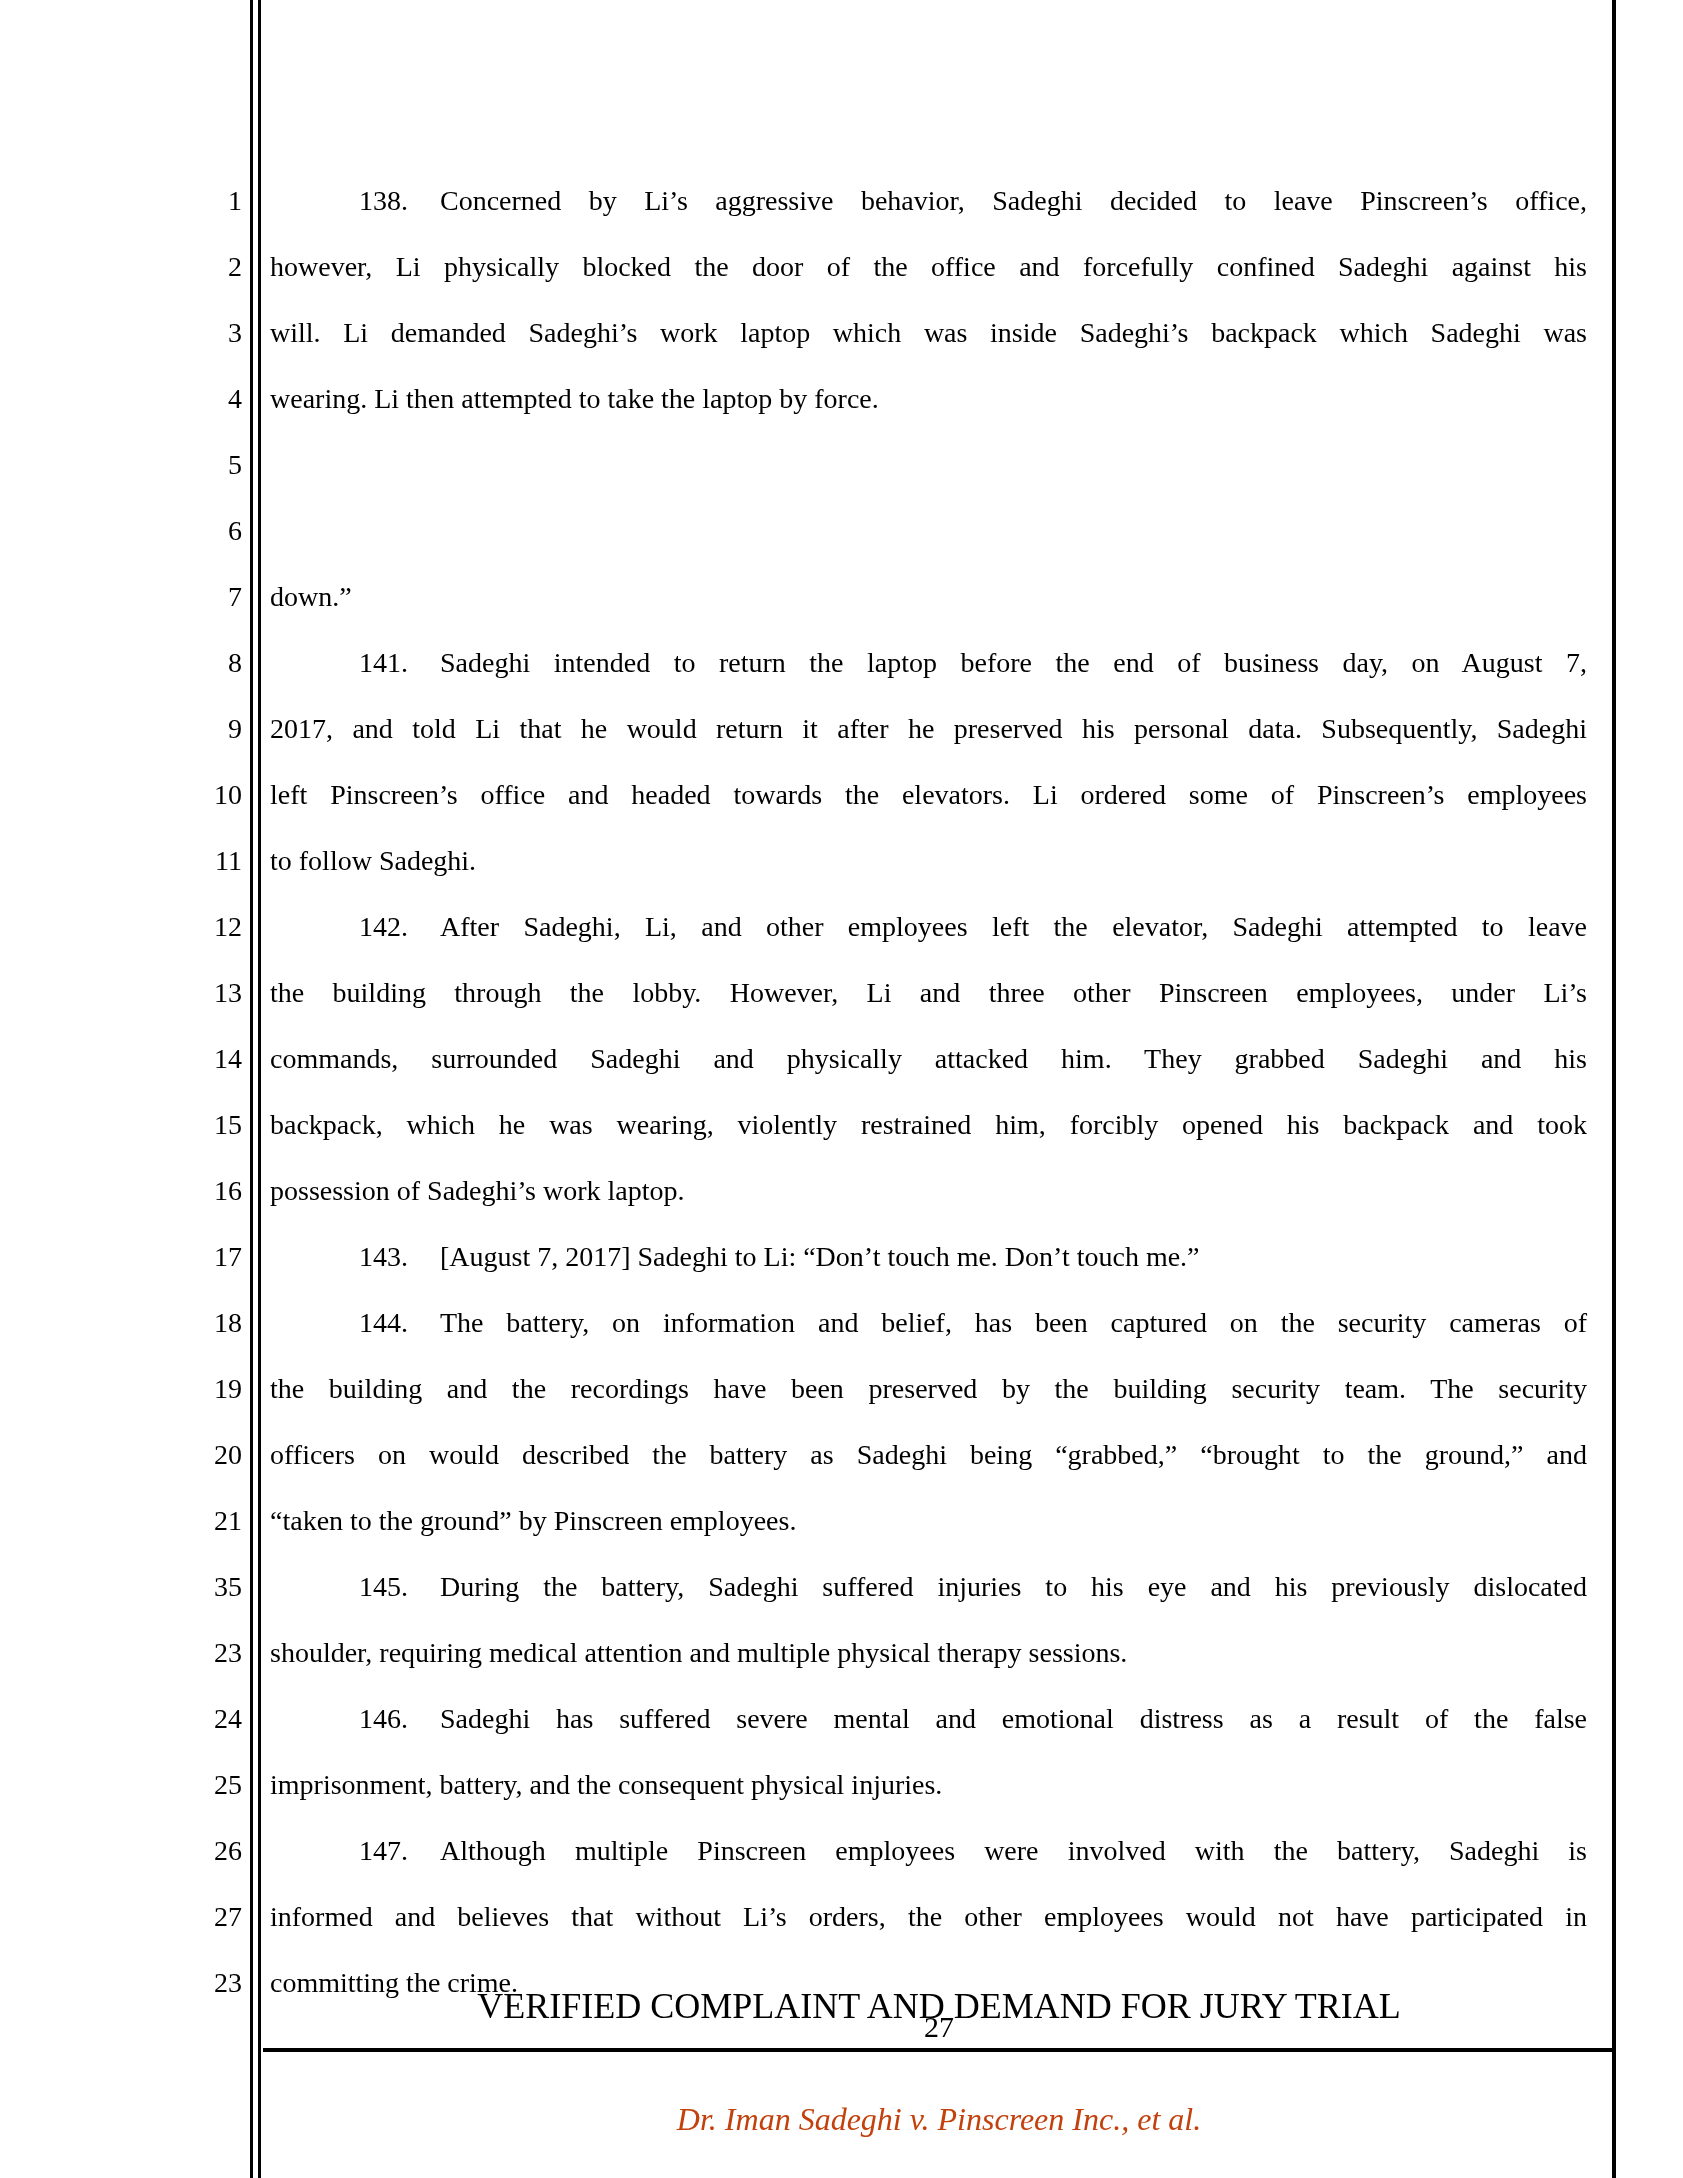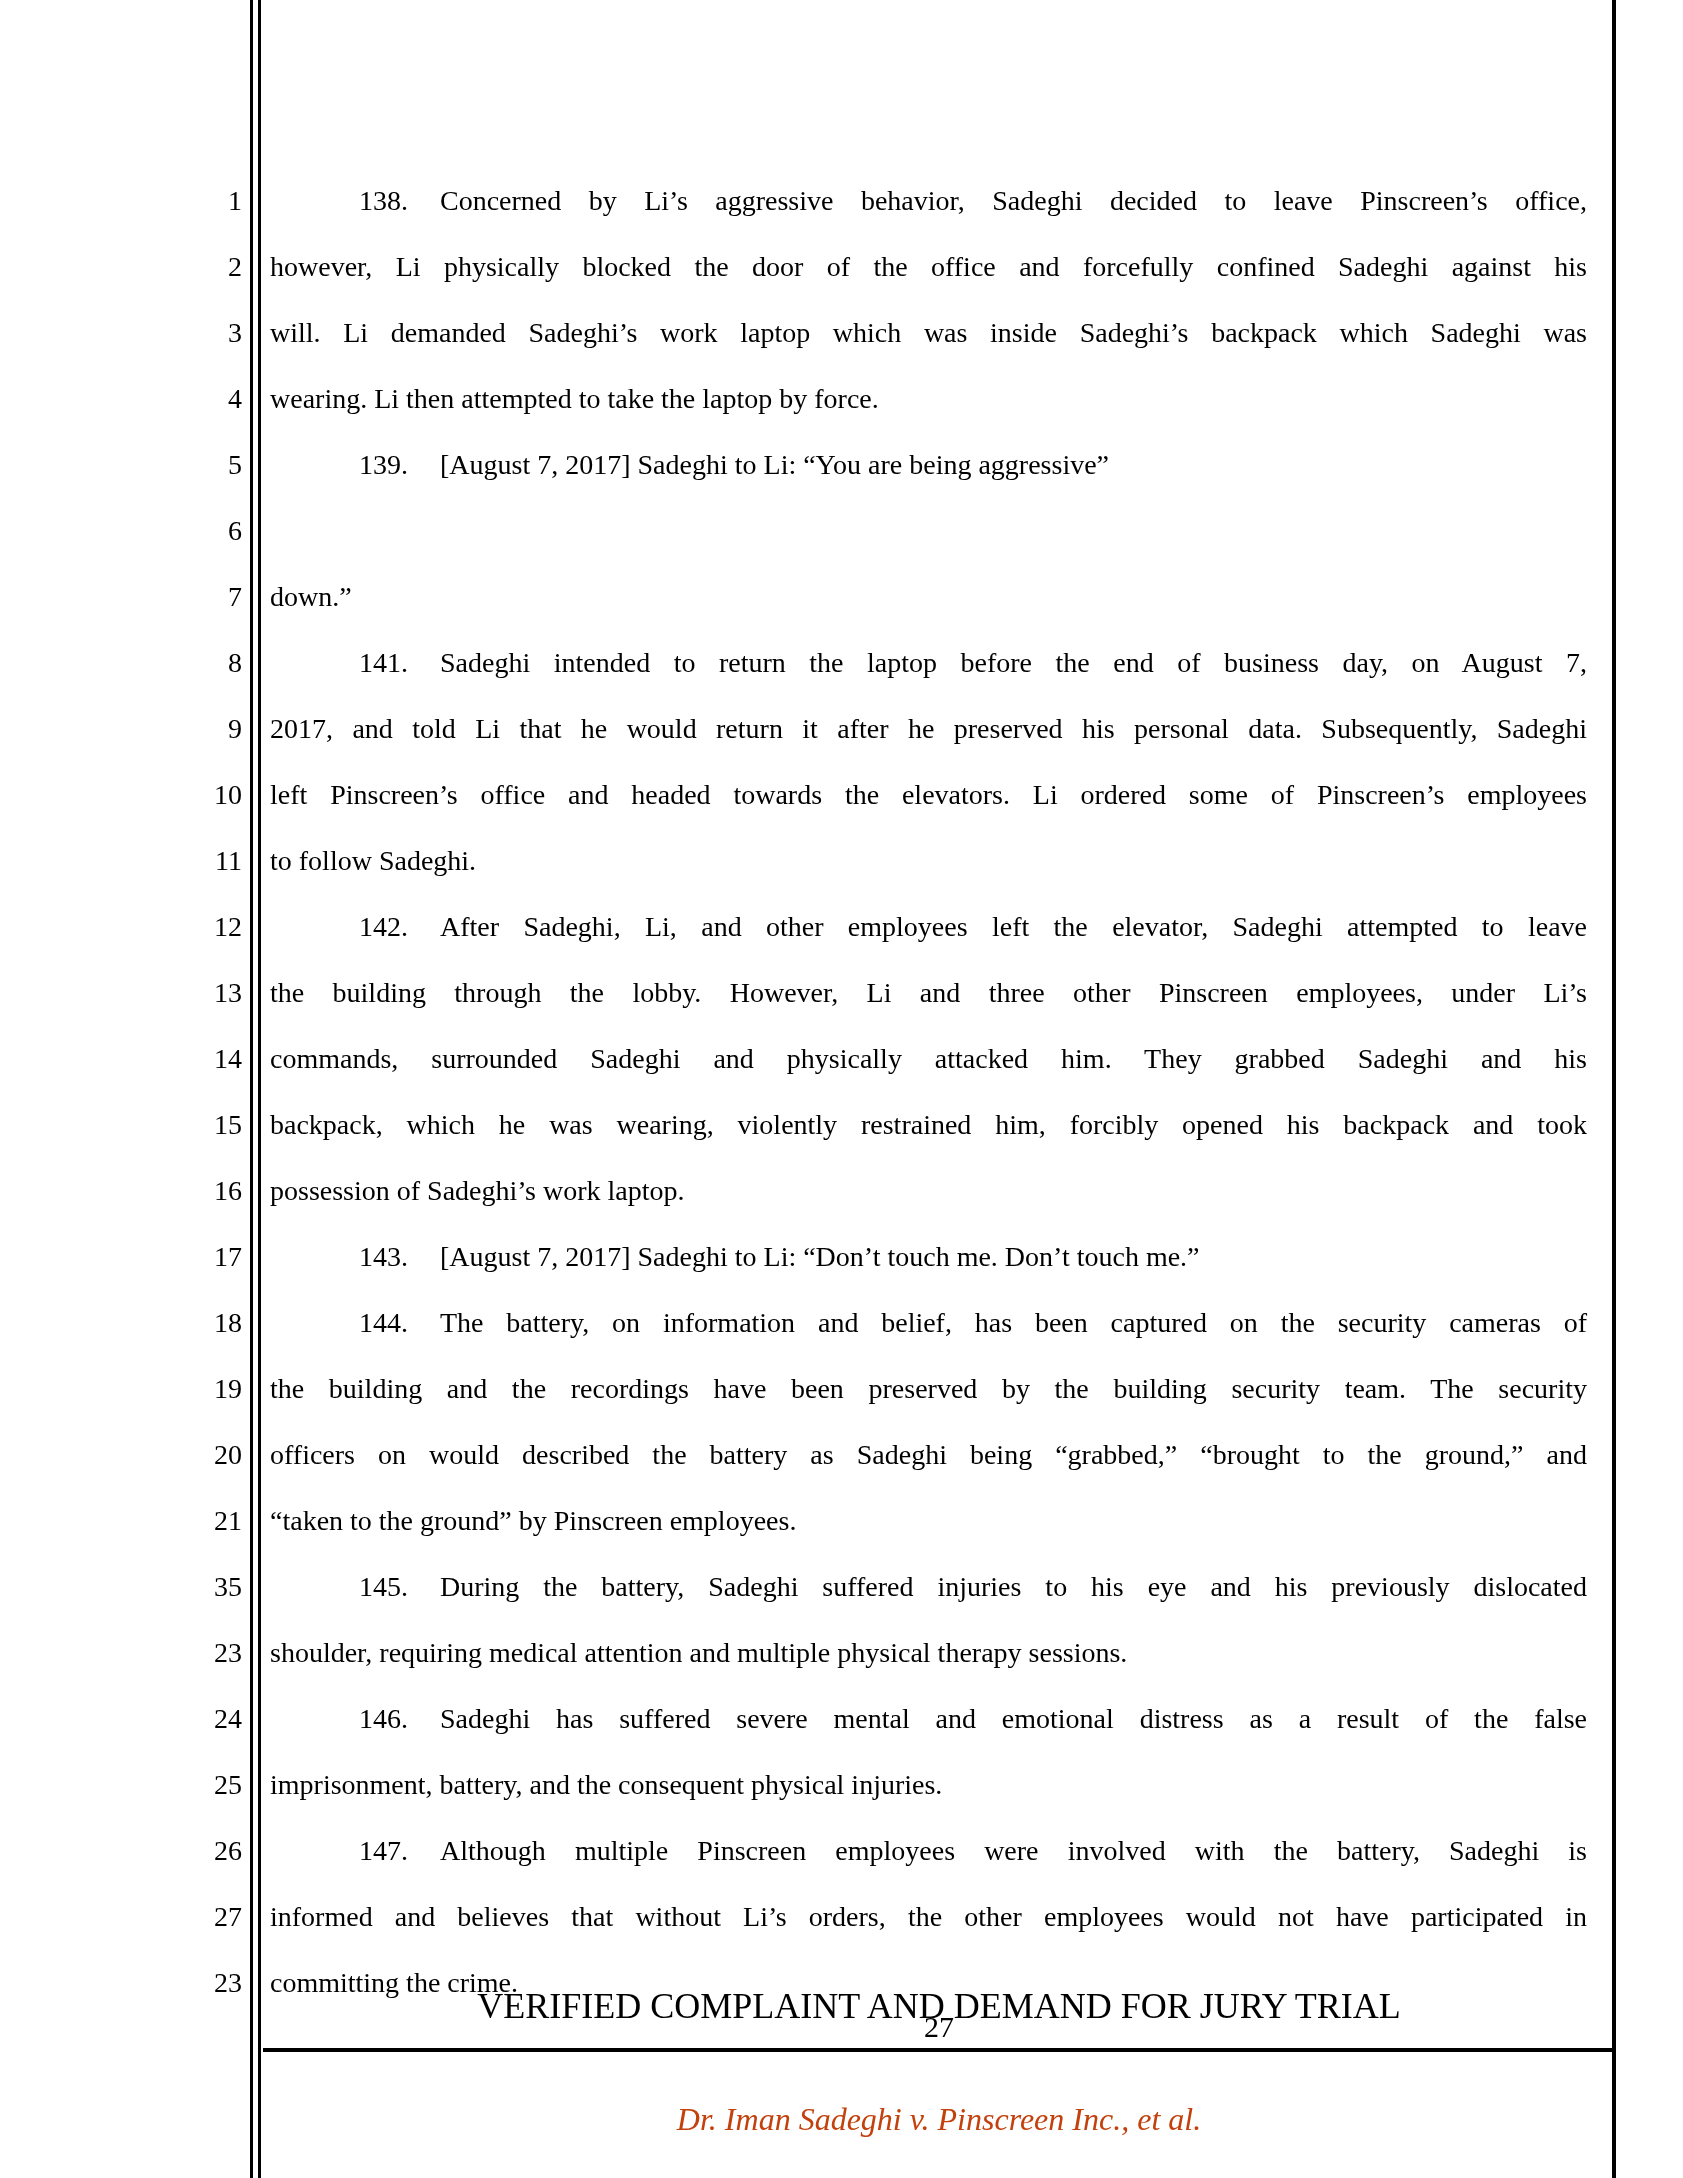--- a/index.html
+++ b/index.html
@@ -93,21 +93,20 @@
       <span class="ltext"><span class="ptext">will. Li demanded Sadeghi’s work laptop which was inside Sadeghi’s backpack which Sadeghi was</span></span>
     </div>
 
     <div class="line">
       <span class="lnum">4</span>
       <span class="ltext"><span class="ptext">wearing. Li then attempted to take the laptop by force.</span></span>
     </div>
 
     <div class="line indent">
       <span class="lnum">5</span>
-      <span class="ltext"><span class="pnum">139.</span><span class="ptext">[August 7, 2017] Sadeghi to Li: “You are being aggressive”</span></span>
     </div>
 
     <div class="line fill indent">
       <span class="lnum">6</span>
     </div>
 
     <div class="line">
       <span class="lnum">7</span>
       <span class="ltext"><span class="ptext">down.”</span></span>
     </div>

